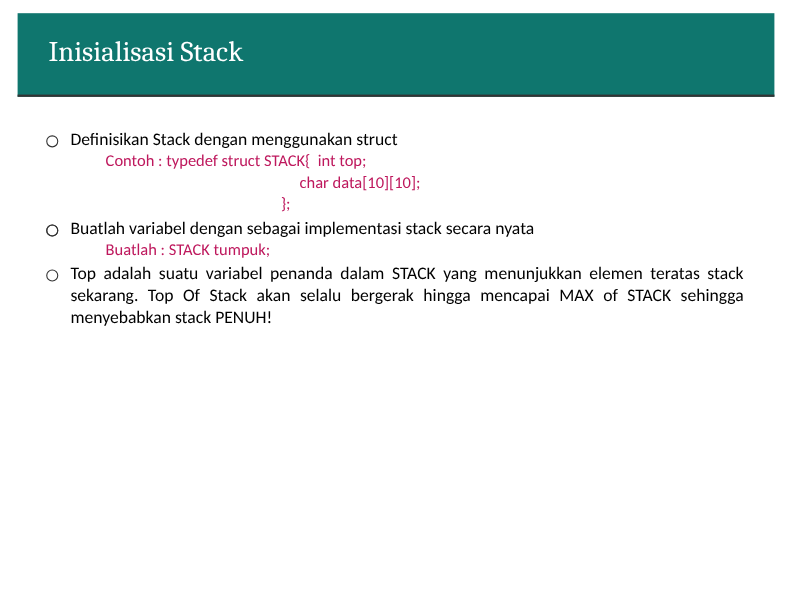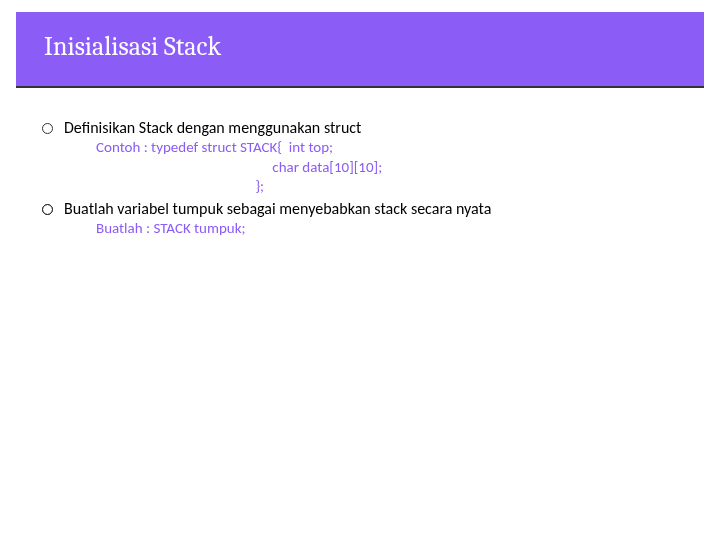--- a/index.html
+++ b/index.html
@@ -1,19 +1,19 @@
 <!DOCTYPE html>
 <html><head>
 <meta charset="utf-8">
 <style>
   * { margin: 0; padding: 0; box-sizing: border-box; }
   html, body { width: 720px; height: 540px; background: #fff; font-family: "Calibri", "Segoe UI", sans-serif; }
   .slide { width: 720px; height: 540px; position: relative; background: #fff; }
   .title-bar {
-    background: #8b5cf6;
+    background: #0f766e;
     color: #fff;
     padding: 20px 28px 24px 28px;
     border-bottom: 2px solid #333;
     margin: 12px 16px 0 16px;
   }
   .title-bar h1 {
     font-size: 26px;
     font-weight: 400;
     font-family: Cambria, Georgia, serif;
   }
@@ -39,21 +39,21 @@
     width: 9px;
     height: 9px;
     border: 1.5px solid #333;
     border-radius: 50%;
     background: transparent;
   }
   .sub {
     padding-left: 32px;
     font-size: 15px;
     line-height: 1.3;
-    color: #8b5cf6;
+    color: #be185d;
     white-space: pre;
     font-family: "Calibri", "Segoe UI", sans-serif;
   }
   .justify {
     text-align: justify;
   }
 </style>
 </head>
 <body>
 
@@ -65,18 +65,21 @@
     <ul class="bullets">
       <li>
         <span>Definisikan Stack dengan menggunakan struct</span>
         <div class="sub">Contoh : typedef struct STACK{  int top;
                                                     char data[10][10];
                                                };</div>
       </li>
       <li>
       </li>
       <li>
-        <span>Buatlah variabel tumpuk sebagai menyebabkan stack secara nyata</span>
+        <span>Buatlah variabel dengan sebagai implementasi stack secara nyata</span>
         <div class="sub">Buatlah : STACK tumpuk;</div>
+      </li>
+      <li class="justify">
+        <span>Top adalah suatu variabel penanda dalam STACK yang menunjukkan elemen teratas stack sekarang. Top Of Stack akan selalu bergerak hingga mencapai MAX of STACK sehingga menyebabkan stack PENUH!</span>
       </li>
     </ul>
   </div>
 </div>
 
 </body></html>

